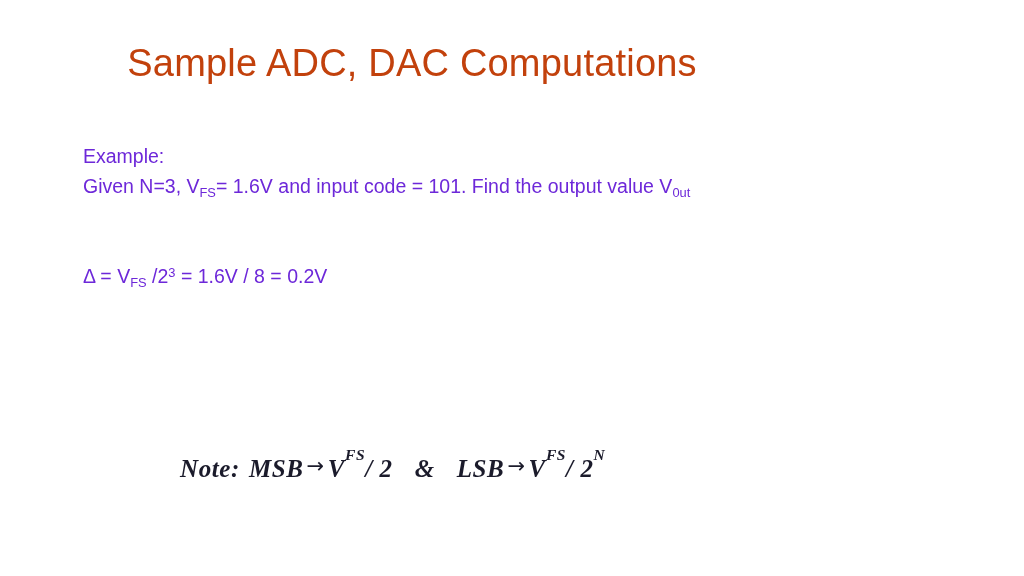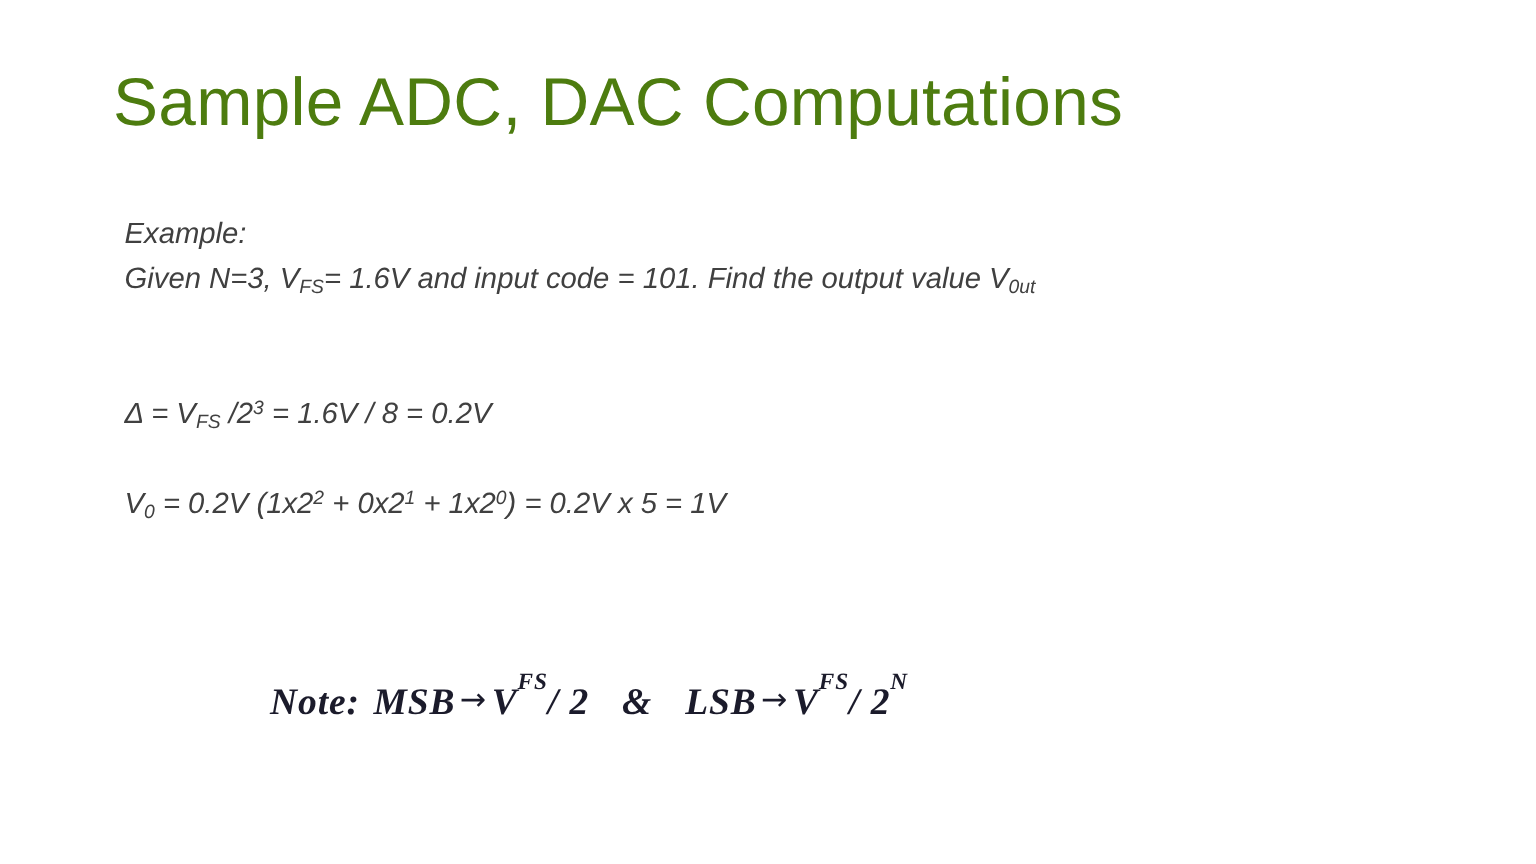--- a/index.html
+++ b/index.html
@@ -16,38 +16,37 @@
     color: #000000;
   }
 
   
   #slide-title {
     position: absolute;
     top: 42px;
     left: 0;
     width: 824px;
     text-align: center;
-    font-size: 45px;
+    font-size: 38px;
     font-weight: 300;
     letter-spacing: 0.2px;
-    color: #4d7c0f;
+    color: #c2410c;
     line-height: 1.15;
     white-space: nowrap;
   }
 
   
   #body-block {
     position: absolute;
     left: 83px;
     top: 141px;
     width: 880px;
     font-size: 19.5px;
     line-height: 30px;
-    color: #404040;
-    font-style: italic;
+    color: #6d28d9;
   }
   .body-line {
     white-space: nowrap;
     height: 30px;
   }
   .spacer-line {
     height: 30px;
   }
   sub {
     font-size: 0.66em;
@@ -116,23 +115,20 @@
 
 
   <div class="spacer-line"></div>
 
   <div class="body-line">
     <span>Δ = V</span><sub>FS</sub><span> /2</span><sup>3</sup><span> = 1.6V / 8 = 0.2V</span>
   </div>
 
   <div class="spacer-line"></div>
 
-  <div class="body-line">
-    <span>V</span><sub>0</sub><span> =  0.2V (1x2</span><sup>2</sup><span> + 0x2</span><sup>1</sup><span> + 1x2</span><sup>0</sup><span>) = 0.2V x 5 = 1V</span>
-  </div>
 
 </div>
 
 <div id="note-equation">
   <span class="eq-seg">Note</span>
     <span class="eq-seg">:</span>
     <span class="gap-small"></span>
     <span class="eq-seg">MSB</span>
     <span class="arrow-glyph">→</span>
     <span class="eq-seg">V</span>

